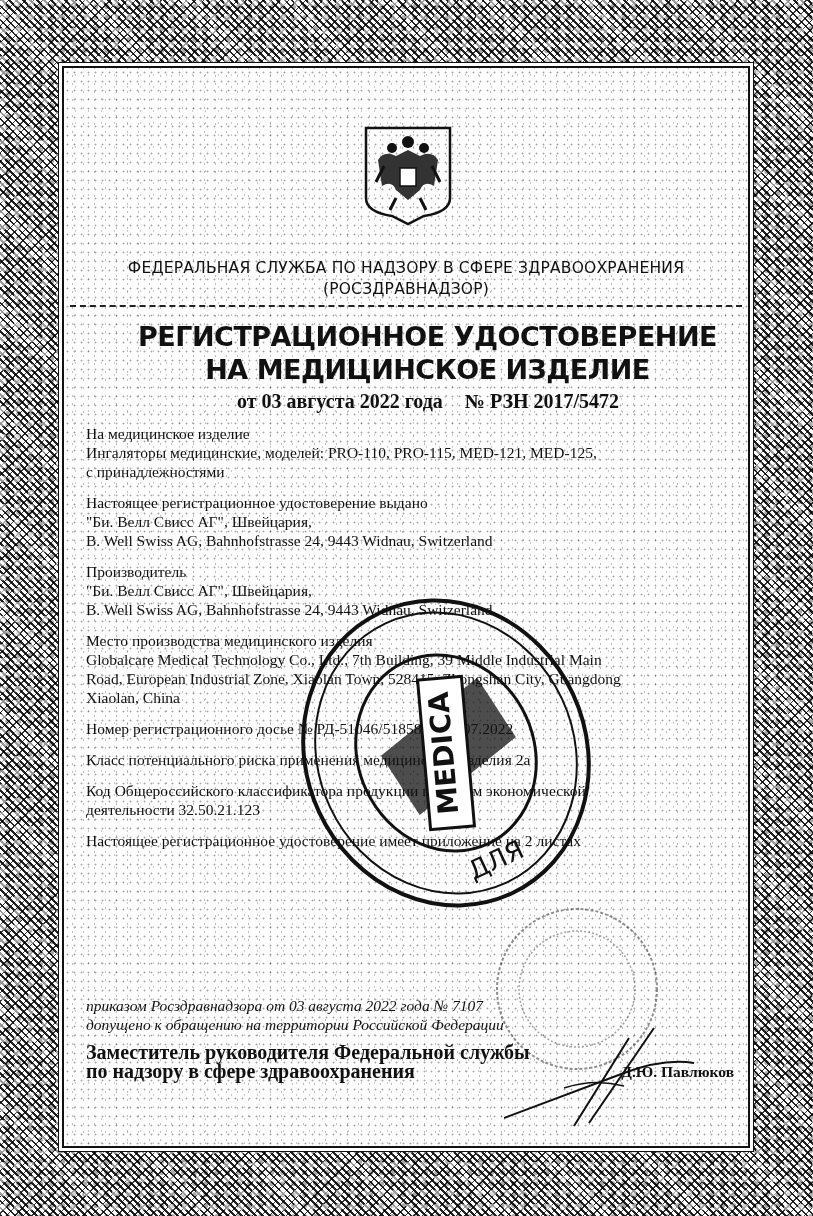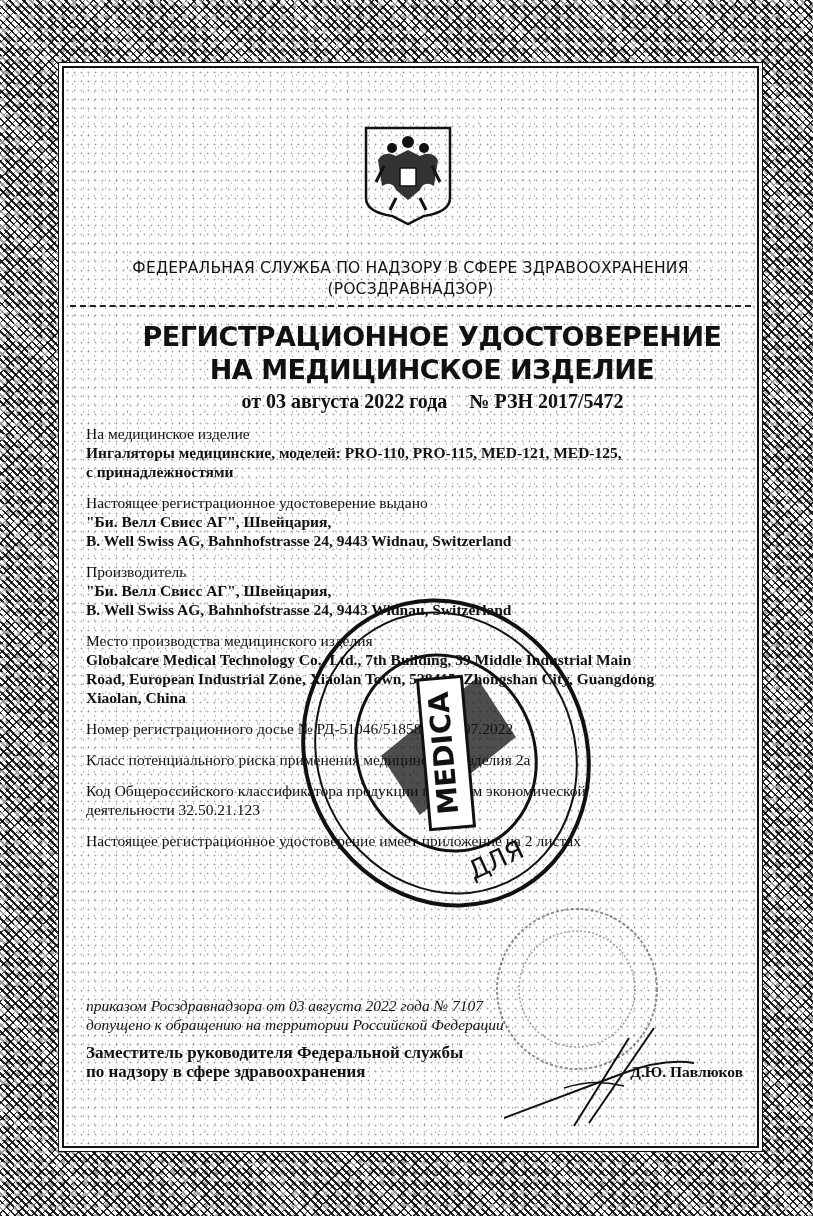--- a/index.html
+++ b/index.html
@@ -24,21 +24,20 @@
     background:
       radial-gradient(circle at 20% 20%, rgba(255,255,255,.55) 0 3px, transparent 4px) 0 0/14px 14px,
       radial-gradient(circle at 70% 60%, rgba(0,0,0,.35) 0 2px, transparent 3px) 0 0/11px 11px;
   }
   .paper {
     position: absolute; left: 62px; top: 66px; width: 684px; height: 1078px;
     background: #fdfdfd;
     border: 2px solid #111;
     box-shadow: 0 0 0 3px #fff, 0 0 0 4px #111;
     overflow: hidden;
-    padding-left: 9px;
   }
   .noise {
     position: absolute; inset: 0; pointer-events: none;
     background:
       radial-gradient(circle, rgba(0,0,0,.35) 0.7px, transparent 1.2px) 0 0/7px 9px,
       radial-gradient(circle, rgba(0,0,0,.25) 0.6px, transparent 1.1px) 3px 4px/11px 8px,
       radial-gradient(circle, rgba(0,0,0,.2) 0.6px, transparent 1.1px) 5px 1px/13px 12px;
   }
   .emblem {
     position: absolute; left: 290px; top: 52px; width: 108px; height: 108px;
@@ -60,34 +59,34 @@
   .cert-line {
     position: absolute; left: 0; right: 0; top: 322px; text-align: center;
     font-weight: bold; font-size: 20px; margin-left: 44px;
   }
   .cert-line .gap { display: inline-block; width: 22px; }
   .body-text {
     position: absolute; left: 22px; right: 4px; top: 356px;
     font-size: 15.5px; line-height: 19px;
   }
   .block { margin-bottom: 12px; }
-  .b { font-weight: bold; }
+  .b { font-weight: normal; }
   .seal {
     position: absolute; left: 232px; top: 520px; width: 300px; height: 330px;
     pointer-events: none;
   }
   .seal2 {
     position: absolute; left: 428px; top: 836px; width: 170px; height: 170px;
     pointer-events: none; opacity: .55;
   }
   .order-block {
     position: absolute; left: 22px; top: 928px; font-size: 15.5px; line-height: 19px; font-style: italic;
   }
   .sign-block {
-    position: absolute; left: 22px; top: 975px; font-size: 17px; line-height: 19px; font-weight: bold;
+    position: absolute; left: 22px; top: 975px; font-size: 20px; line-height: 19px; font-weight: bold;
   }
   .signer {
     position: absolute; right: 14px; top: 995px; font-size: 15.5px; font-weight: bold;
   }
   .signature {
     position: absolute; left: 440px; top: 950px; width: 200px; height: 110px; pointer-events: none;
   }
   .serial {
     position: absolute; right: 14px; top: 1057px;
     font-family: "DejaVu Sans Mono", monospace; font-size: 15px; letter-spacing: 1px; margin-top: 20px;

